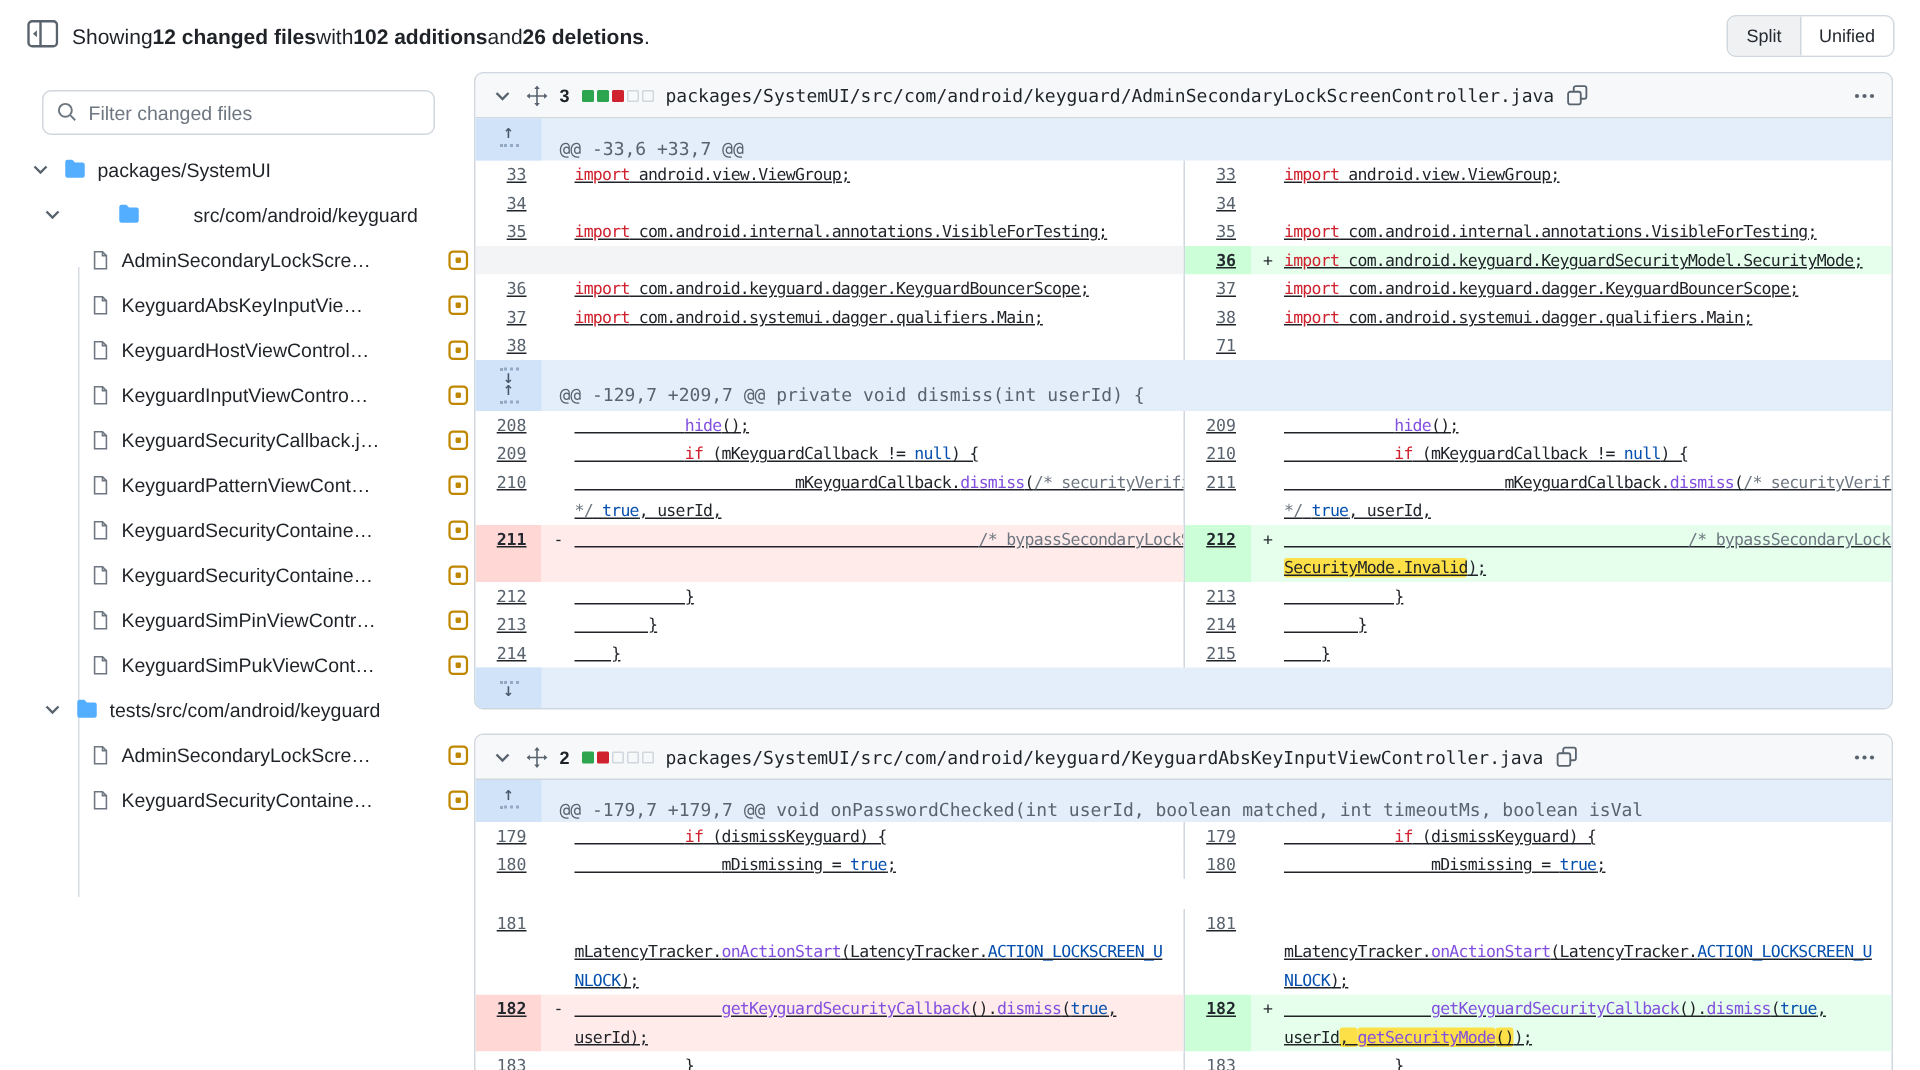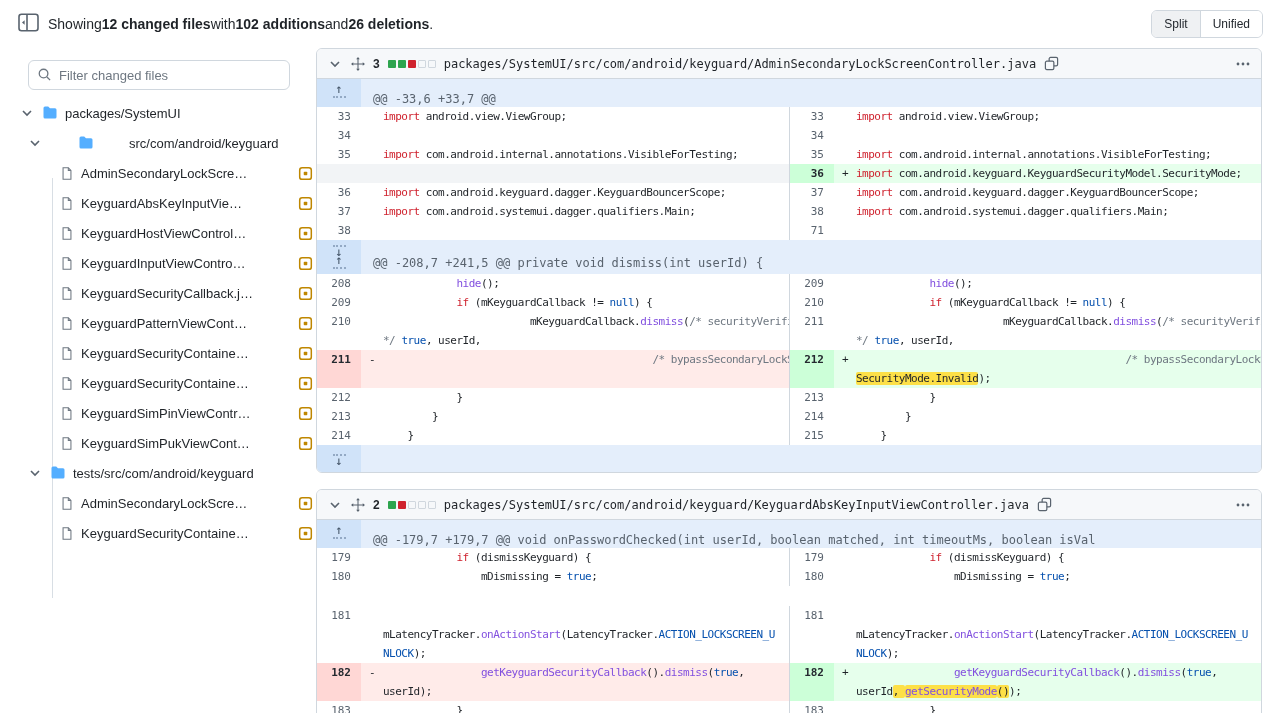--- a/index.html
+++ b/index.html
@@ -50,21 +50,21 @@
   .blk { width:8px; height:8px; border-radius:1px; }
   .blk.a { background:#2da44e; }
   .blk.d { background:#cf222e; }
   .blk.n { background:#f6f8fa; border:1px solid #d0d7de; }
   .ppath { font-family:"DejaVu Sans Mono","Liberation Mono",monospace; font-size:12px; color:#1f2328;
            white-space:nowrap; overflow:hidden; text-overflow:ellipsis; cursor:pointer; }
   .phead .grow { flex:1; }
 
   
   .row { display:flex; width:100%; }
-  .side { width:50%; display:flex; overflow:hidden; }
+  .side { width:50%; display:flex; overflow:hidden;text-decoration:underline; }
   .side.right { border-left:1px solid #d0d7de; }
   .num { flex:none; width:44px; text-align:right; padding-right:10px;
          font-family:"DejaVu Sans Mono","Liberation Mono",monospace; font-size:11px;
          line-height:19px; color:#59636e; cursor:pointer; user-select:none; }
   .content { flex:1; position:relative; padding-left:22px; overflow:hidden; }
   .vline { height:19px; line-height:19px; white-space:pre;
            font-family:"DejaVu Sans Mono","Liberation Mono",monospace; font-size:11px;
            letter-spacing:-0.5px; color:#1f2328; }
   .sign { position:absolute; left:8px; top:0; line-height:19px;
           font-family:"DejaVu Sans Mono","Liberation Mono",monospace; font-size:11px; color:#1f2328; }
@@ -477,21 +477,21 @@
           </div>
         </div>
       </div>
       <div class="hunkrow" style="height: 34px;">
         <div class="hunkgut">
           <div class="exp-dots"></div>
           <div class="exp-arrow">↓</div>
           <div class="exp-arrow">↑</div>
           <div class="exp-dots"></div>
         </div>
-        <div class="hunktext">@@ -208,7 +241,5 @@ private void dismiss(int userId) {</div>
+        <div class="hunktext">@@ -129,7 +209,7 @@ private void dismiss(int userId) {</div>
       </div>
       <div class="row" style="height: 19px;">
         <div class="side left ctx">
           <div class="num">208</div>
           <div class="content">
             <div class="vline"><span class="sp">            </span><span class="sf">hide</span><span class="sp">();</span></div>
           </div>
         </div>
         <div class="side right ctx">
           <div class="num">209</div>

